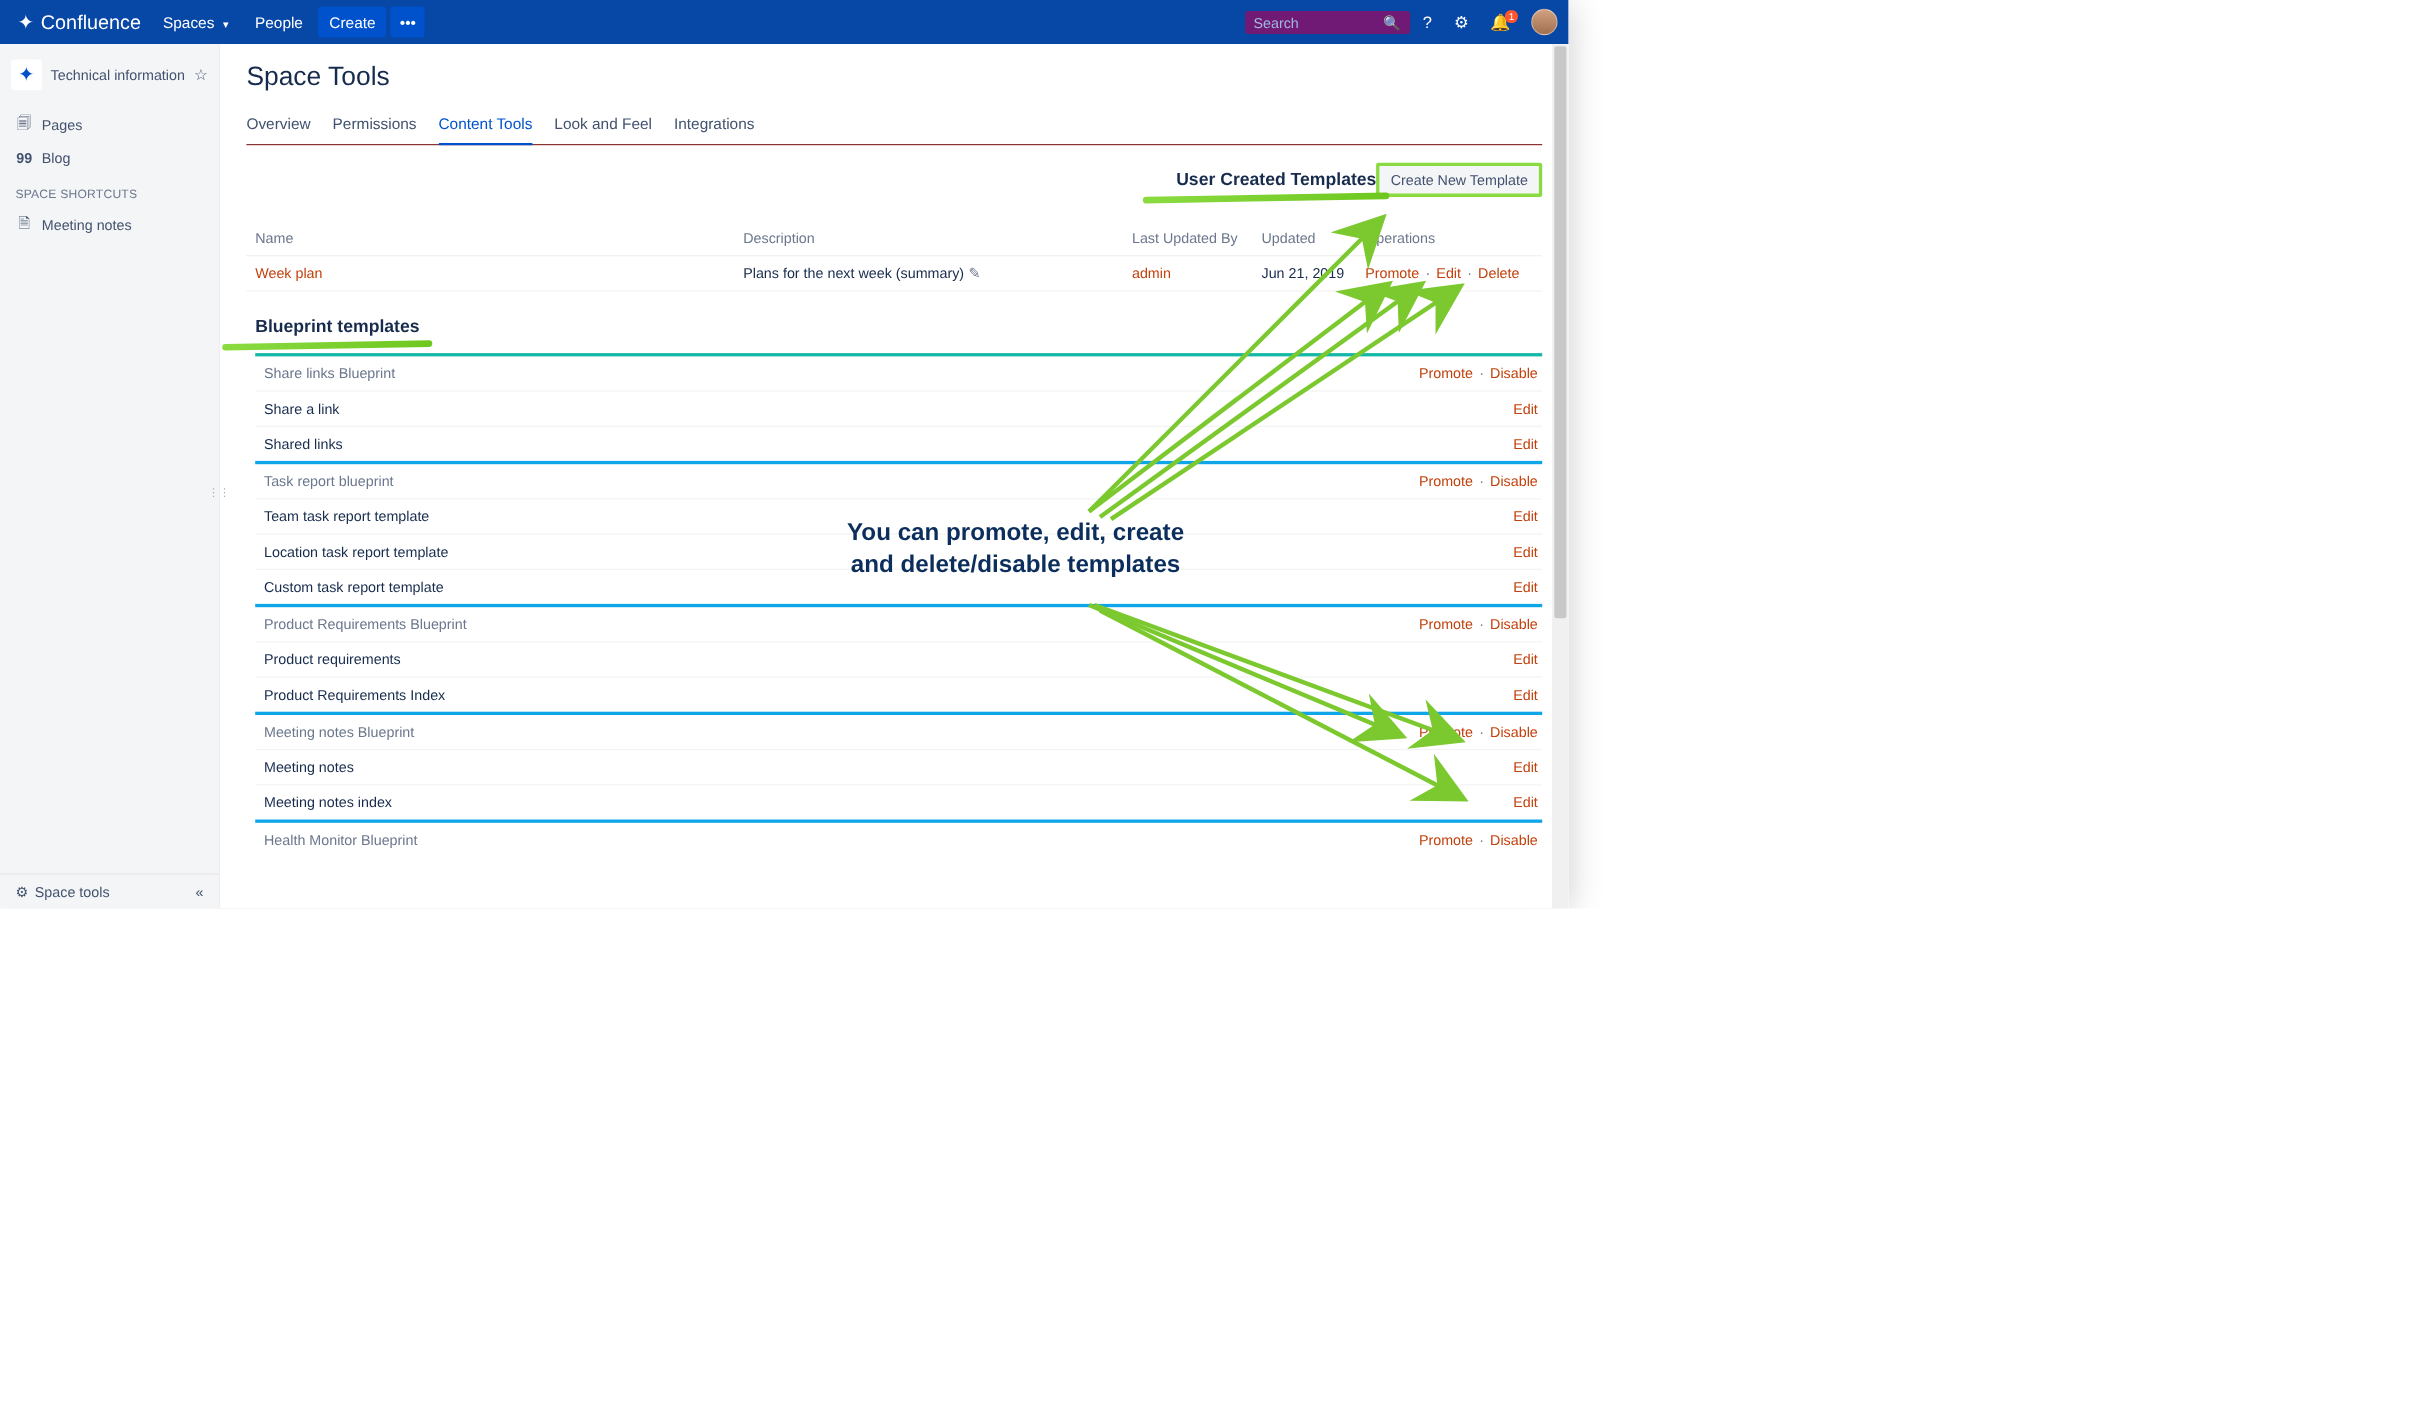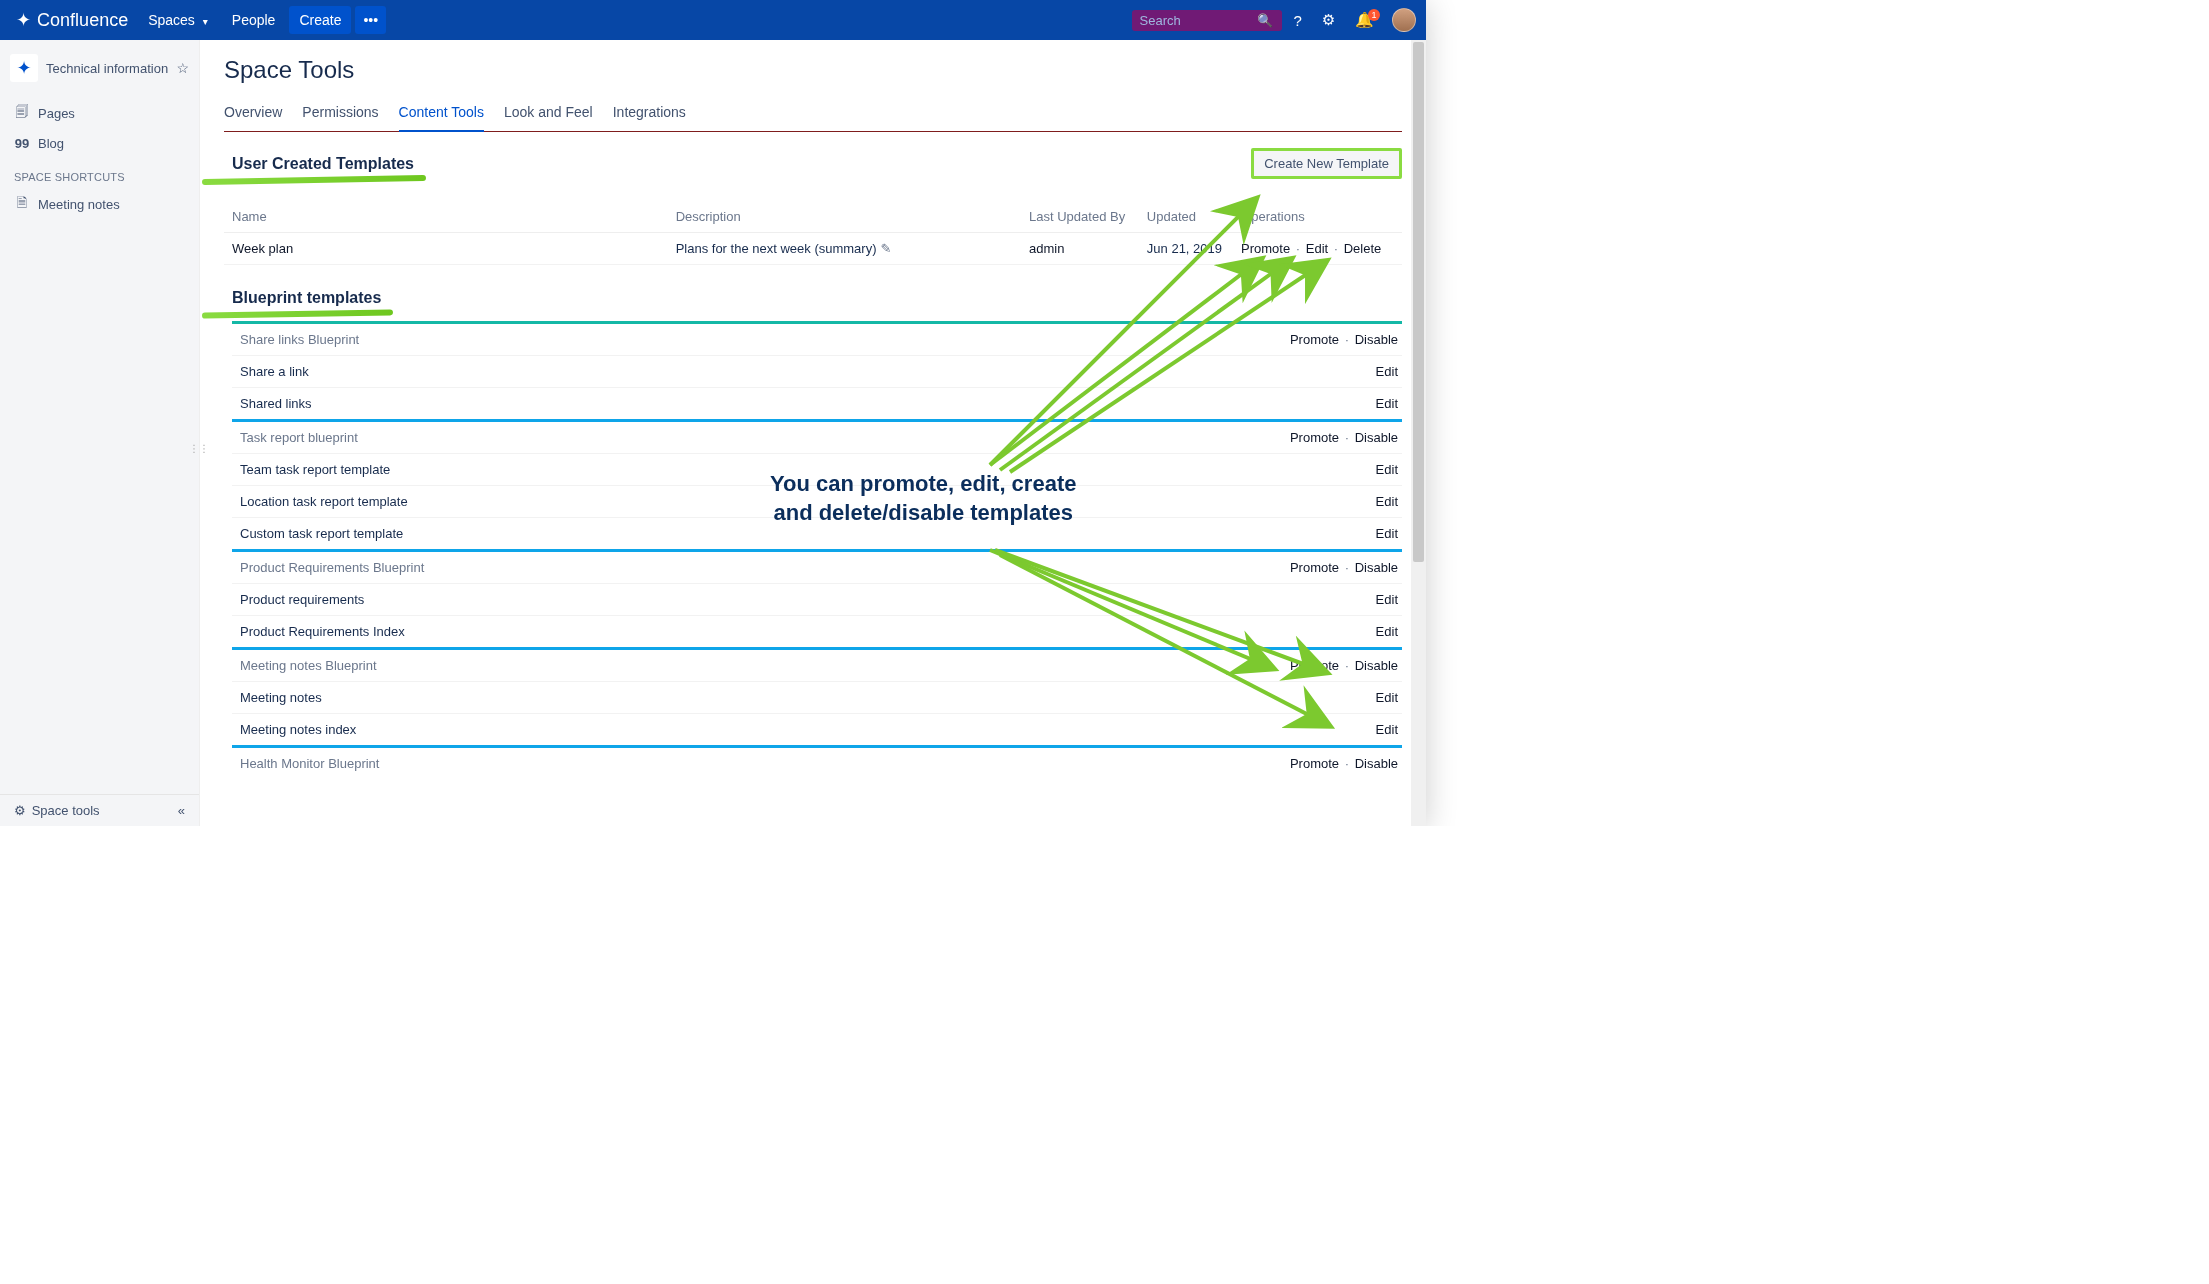--- a/index.html
+++ b/index.html
@@ -106,36 +106,36 @@
   .tabs, .subtabs {
     display:flex; gap:20px; border-bottom:1px solid #7f1d1d; font-size:14px;
   }
   .tabs { margin-bottom:16px; }
   .tab { padding:6px 0 10px; color:#42526E; cursor:pointer; }
   .tab.active { color:#0052CC; border-bottom:2px solid #0052CC; margin-bottom:-1px; }
   .subtabs { font-size:13px; margin-bottom:20px; padding-left:8px; gap:22px;}
   .subtab { padding:4px 0 10px; color:#42526E; cursor:pointer; }
   .subtab.active { color:#0052CC; border-bottom:2px solid #0052CC; margin-bottom:-1px; }
 
-  .section-row { display:flex; align-items:center; justify-content:space-between; padding-left:8px;}
+  .section-row { display:flex; align-items:center; justify-content:flex-end; padding-left:8px;}
   .sec-title-wrap { position:relative; }
   h3.sec-title { font-size:16px; font-weight:600; color:#172B4D; }
   .green-under { position:absolute; left:-30px; right:-12px; bottom:-10px; height:6px;
     background:linear-gradient(90deg,#8adb41,#6ec71f); border-radius:3px; transform:rotate(-1deg);}
   .create-btn {
     border:3px solid #8adb41; background:#F4F5F7;
     padding:5px 10px; font-size:13px; color:#42526E; cursor:pointer; border-radius:2px;
   }
 
   table.tmpl { width:100%; border-collapse:collapse; margin-top:22px; font-size:13px; }
   table.tmpl th { text-align:left; color:#6B778C; font-weight:400; padding:8px 4px; border-bottom:1px solid #eee;}
   table.tmpl th:first-child { padding-left:8px; }
   table.tmpl td { padding:8px 4px; border-bottom:1px solid #f2f2f2; vertical-align:middle;}
   table.tmpl td:first-child { padding-left:8px; }
-  .link { color:#0f172a; cursor:pointer; }
+  .link { color:#c2410c; cursor:pointer; }
   .sep { color:#6B778C; padding:0 2px;}
   .pencil { color:#6B778C; cursor:pointer; padding-left:4px;}
   .ops { text-align:left; white-space:nowrap; }
 
   .blueprints { margin-top:24px; padding-left:8px;}
   .bp-link { color:#0052CC; font-size:13px; cursor:pointer; display:block; margin:4px 0 0 0;}
   .bp-list { margin-top:14px; }
   .bp-group-hdr {
     display:flex; justify-content:space-between; align-items:center;
     padding:8px 4px 8px 8px; color:#6B778C; font-size:13px;

